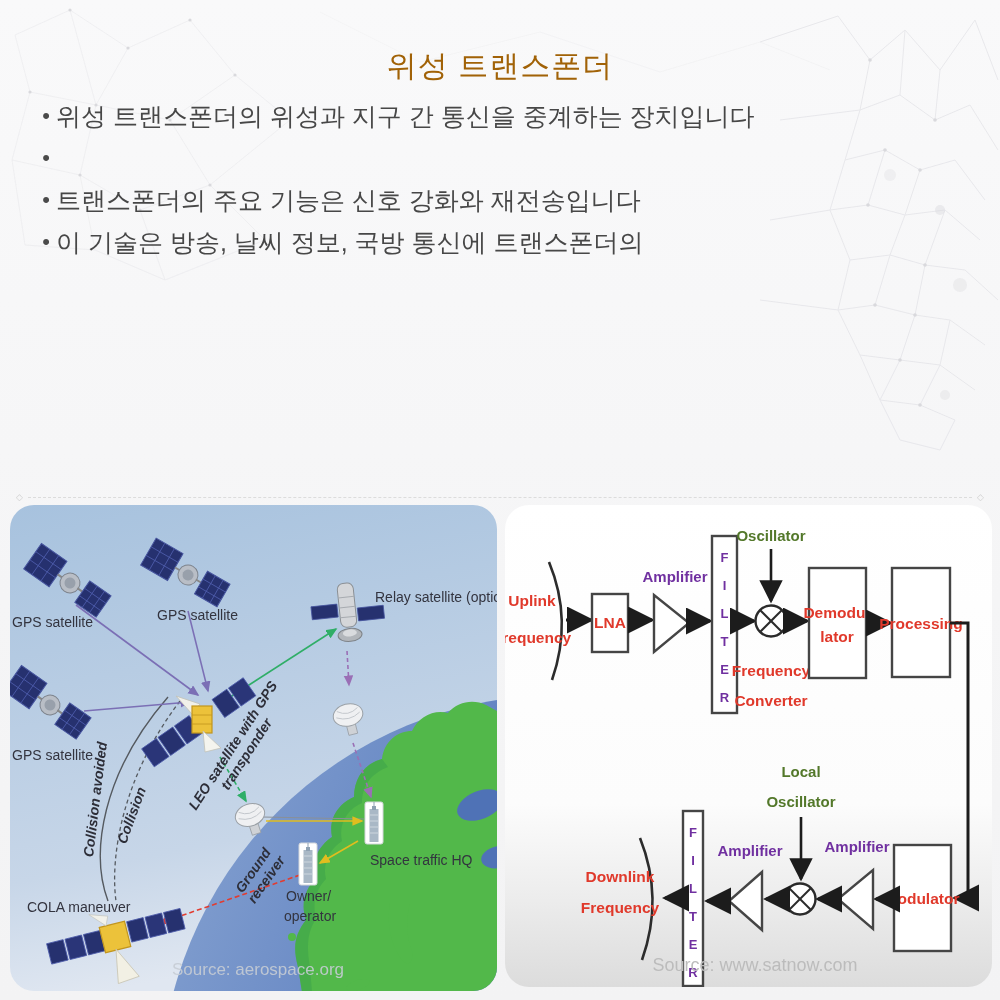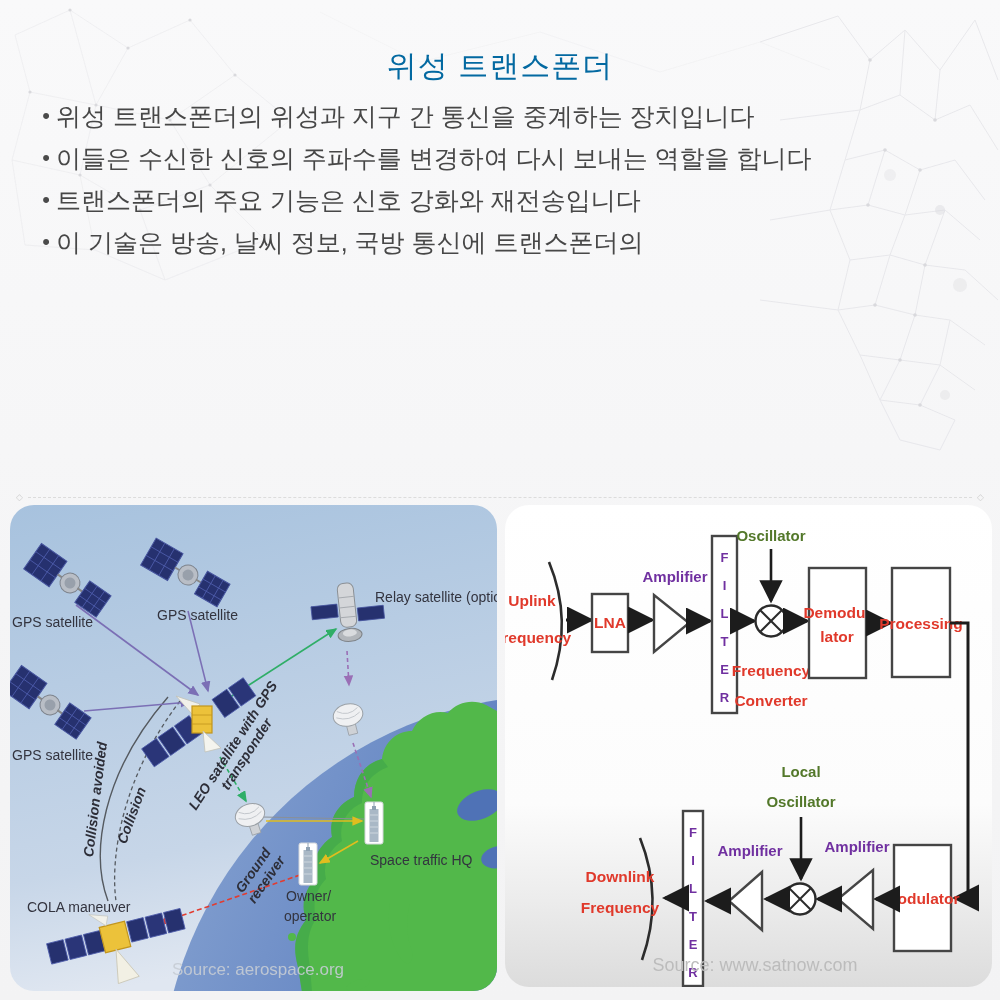--- a/index.html
+++ b/index.html
@@ -4,21 +4,21 @@
 <style>
   html,body{margin:0;padding:0;}
   body{
     width:1000px;height:1000px;position:relative;overflow:hidden;
     background:linear-gradient(180deg,#f9f9fa 0%,#f5f5f6 60%,#f3f3f4 100%);
     font-family:"Liberation Sans",sans-serif;
   }
   .plexus{position:absolute;left:0;top:0;pointer-events:none;}
   .slide-title{
     position:absolute;top:26px;left:0;width:1000px;text-align:center;
-    font-size:30px;font-weight:400;color:#0369a1;letter-spacing:1px;
+    font-size:30px;font-weight:400;color:#a16207;letter-spacing:1px;
   }
   .bullets{position:absolute;left:36px;top:96px;width:920px;}
   .bullet-row{display:flex;align-items:flex-start;height:42px;}
   .bullet-dot{font-size:22px;color:#4a4a4a;width:20px;text-align:center;line-height:40px;}
   .bullet-text{font-size:25px;color:#474747;line-height:40px;white-space:nowrap;}
   .divider{
     position:absolute;left:28px;right:28px;top:497px;height:0;
     border-top:1px dashed #dcdcdc;
   }
   .divider::before,.divider::after{
@@ -80,21 +80,20 @@
 
 <h1 class="slide-title">위성 트랜스폰더</h1>
 
 <div class="bullets">
   <div class="bullet-row">
     <span class="bullet-dot">•</span>
     <span class="bullet-text">위성 트랜스폰더의 위성과 지구 간 통신을 중계하는 장치입니다</span>
   </div>
   <div class="bullet-row">
     <span class="bullet-dot">•</span>
-    <span class="bullet-text">이들은 수신한 신호의 주파수를 변경하여 다시 보내는 역할을 합니다</span>
   </div>
   <div class="bullet-row">
     <span class="bullet-dot">•</span>
     <span class="bullet-text">트랜스폰더의 주요 기능은 신호 강화와 재전송입니다</span>
   </div>
   <div class="bullet-row">
     <span class="bullet-dot">•</span>
     <span class="bullet-text">이 기술은 방송, 날씨 정보, 국방 통신에 트랜스폰더의</span>
   </div>
 </div>

